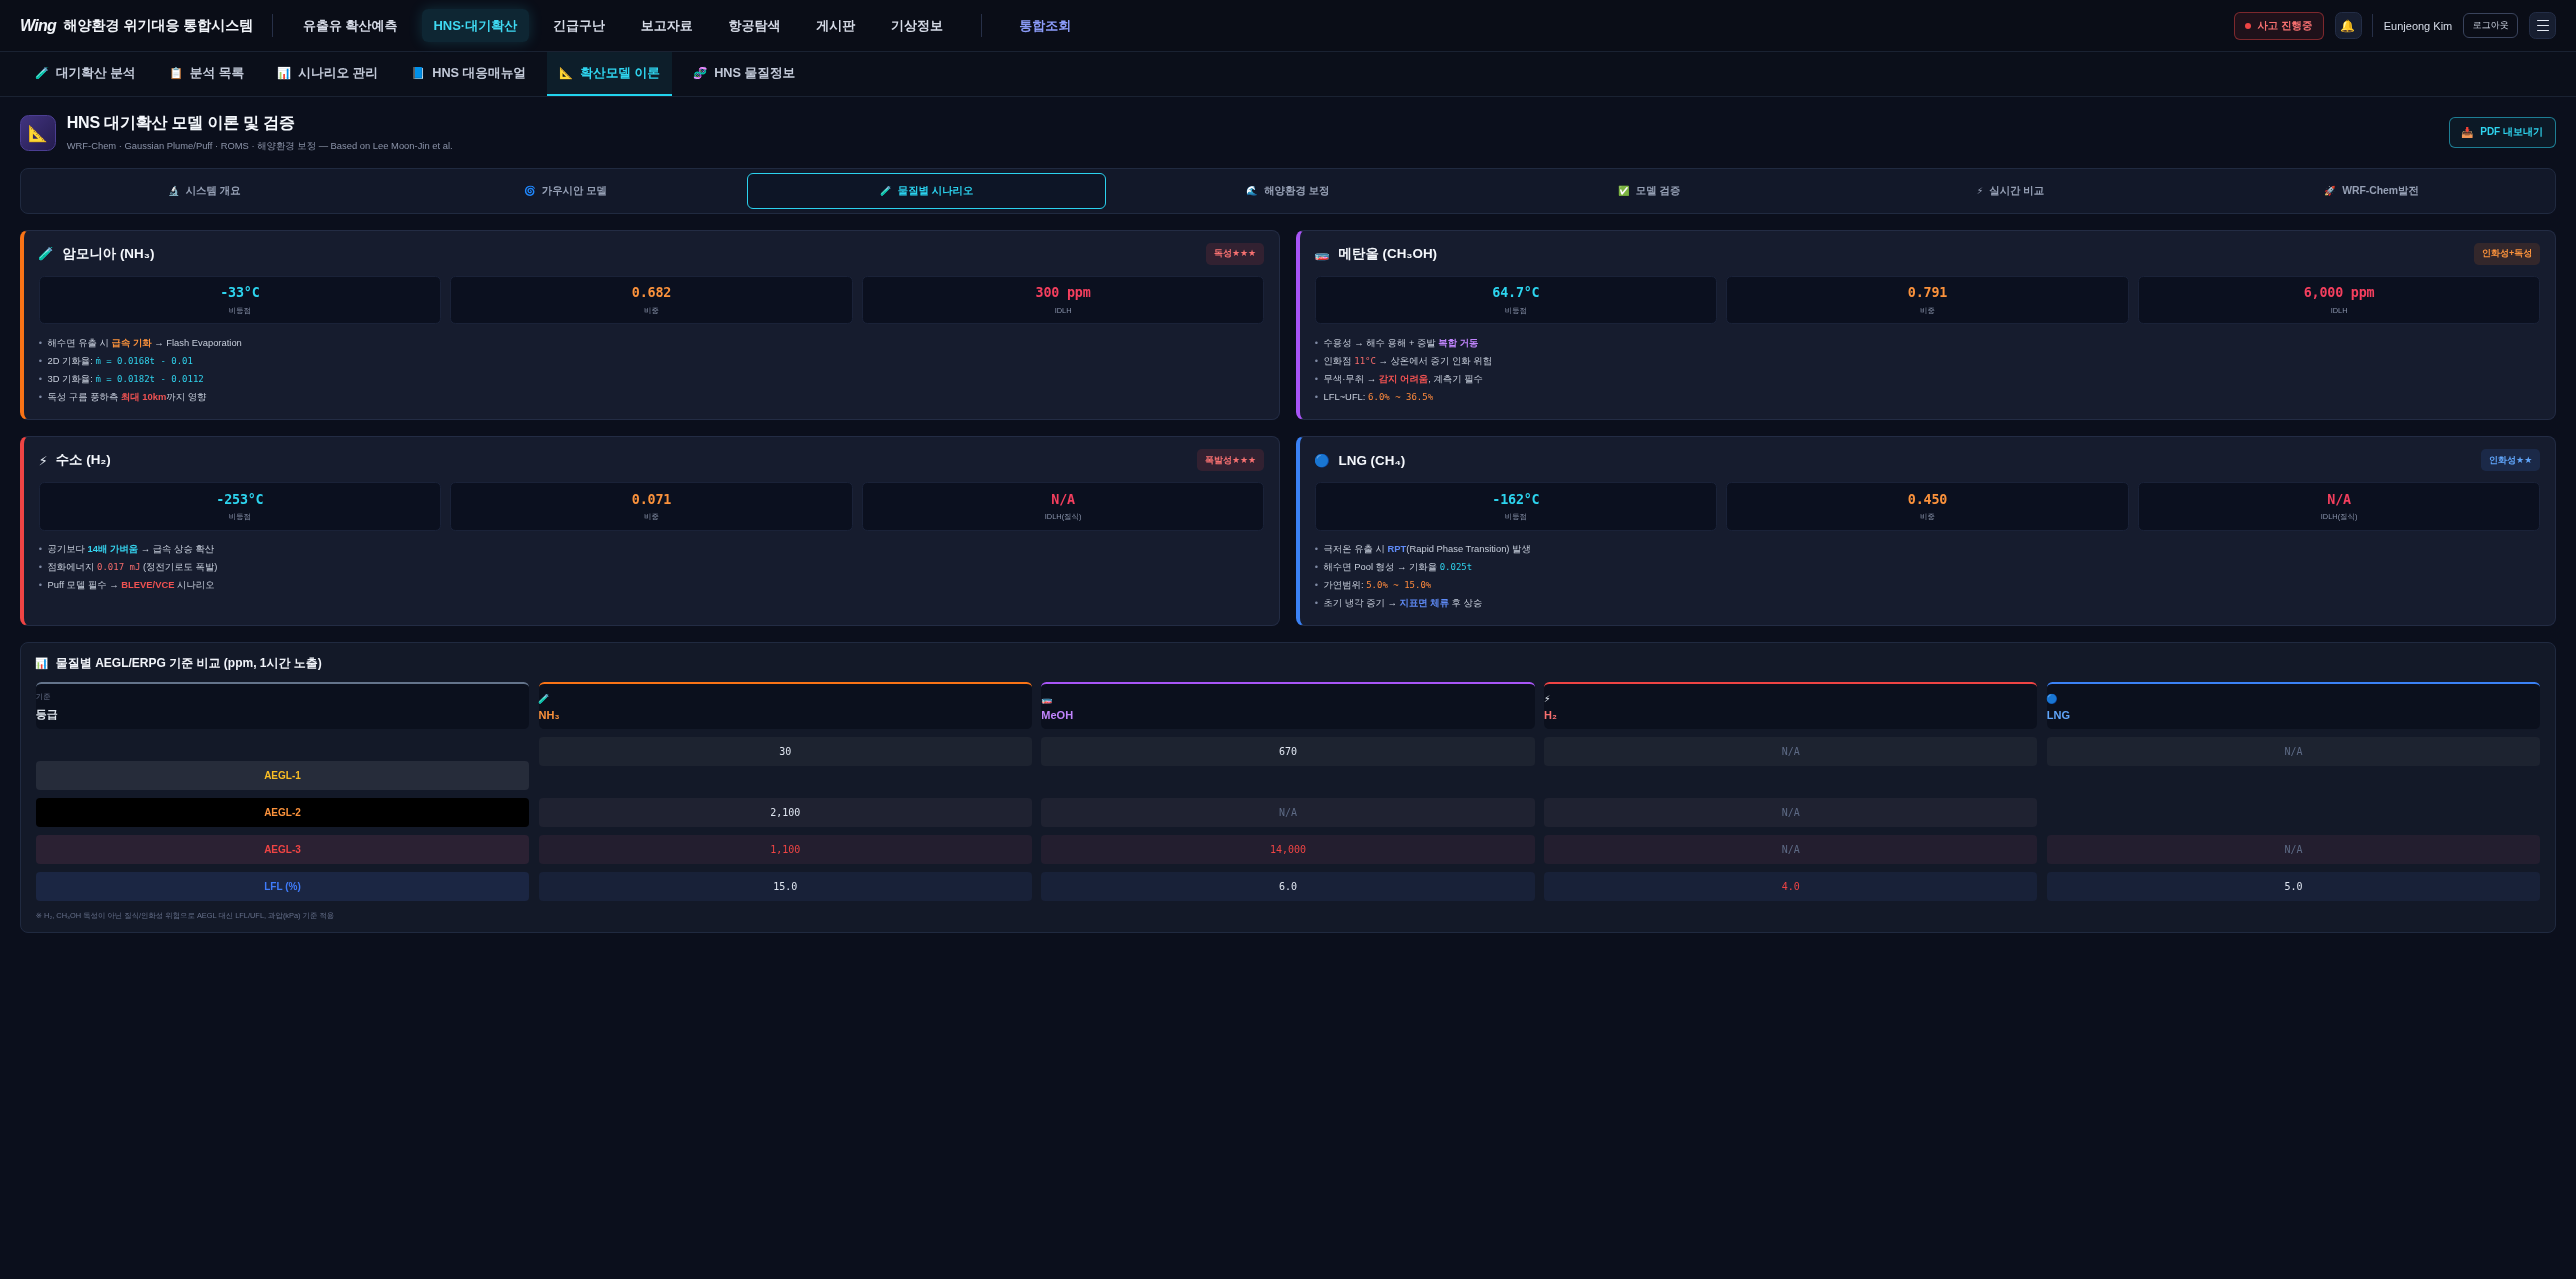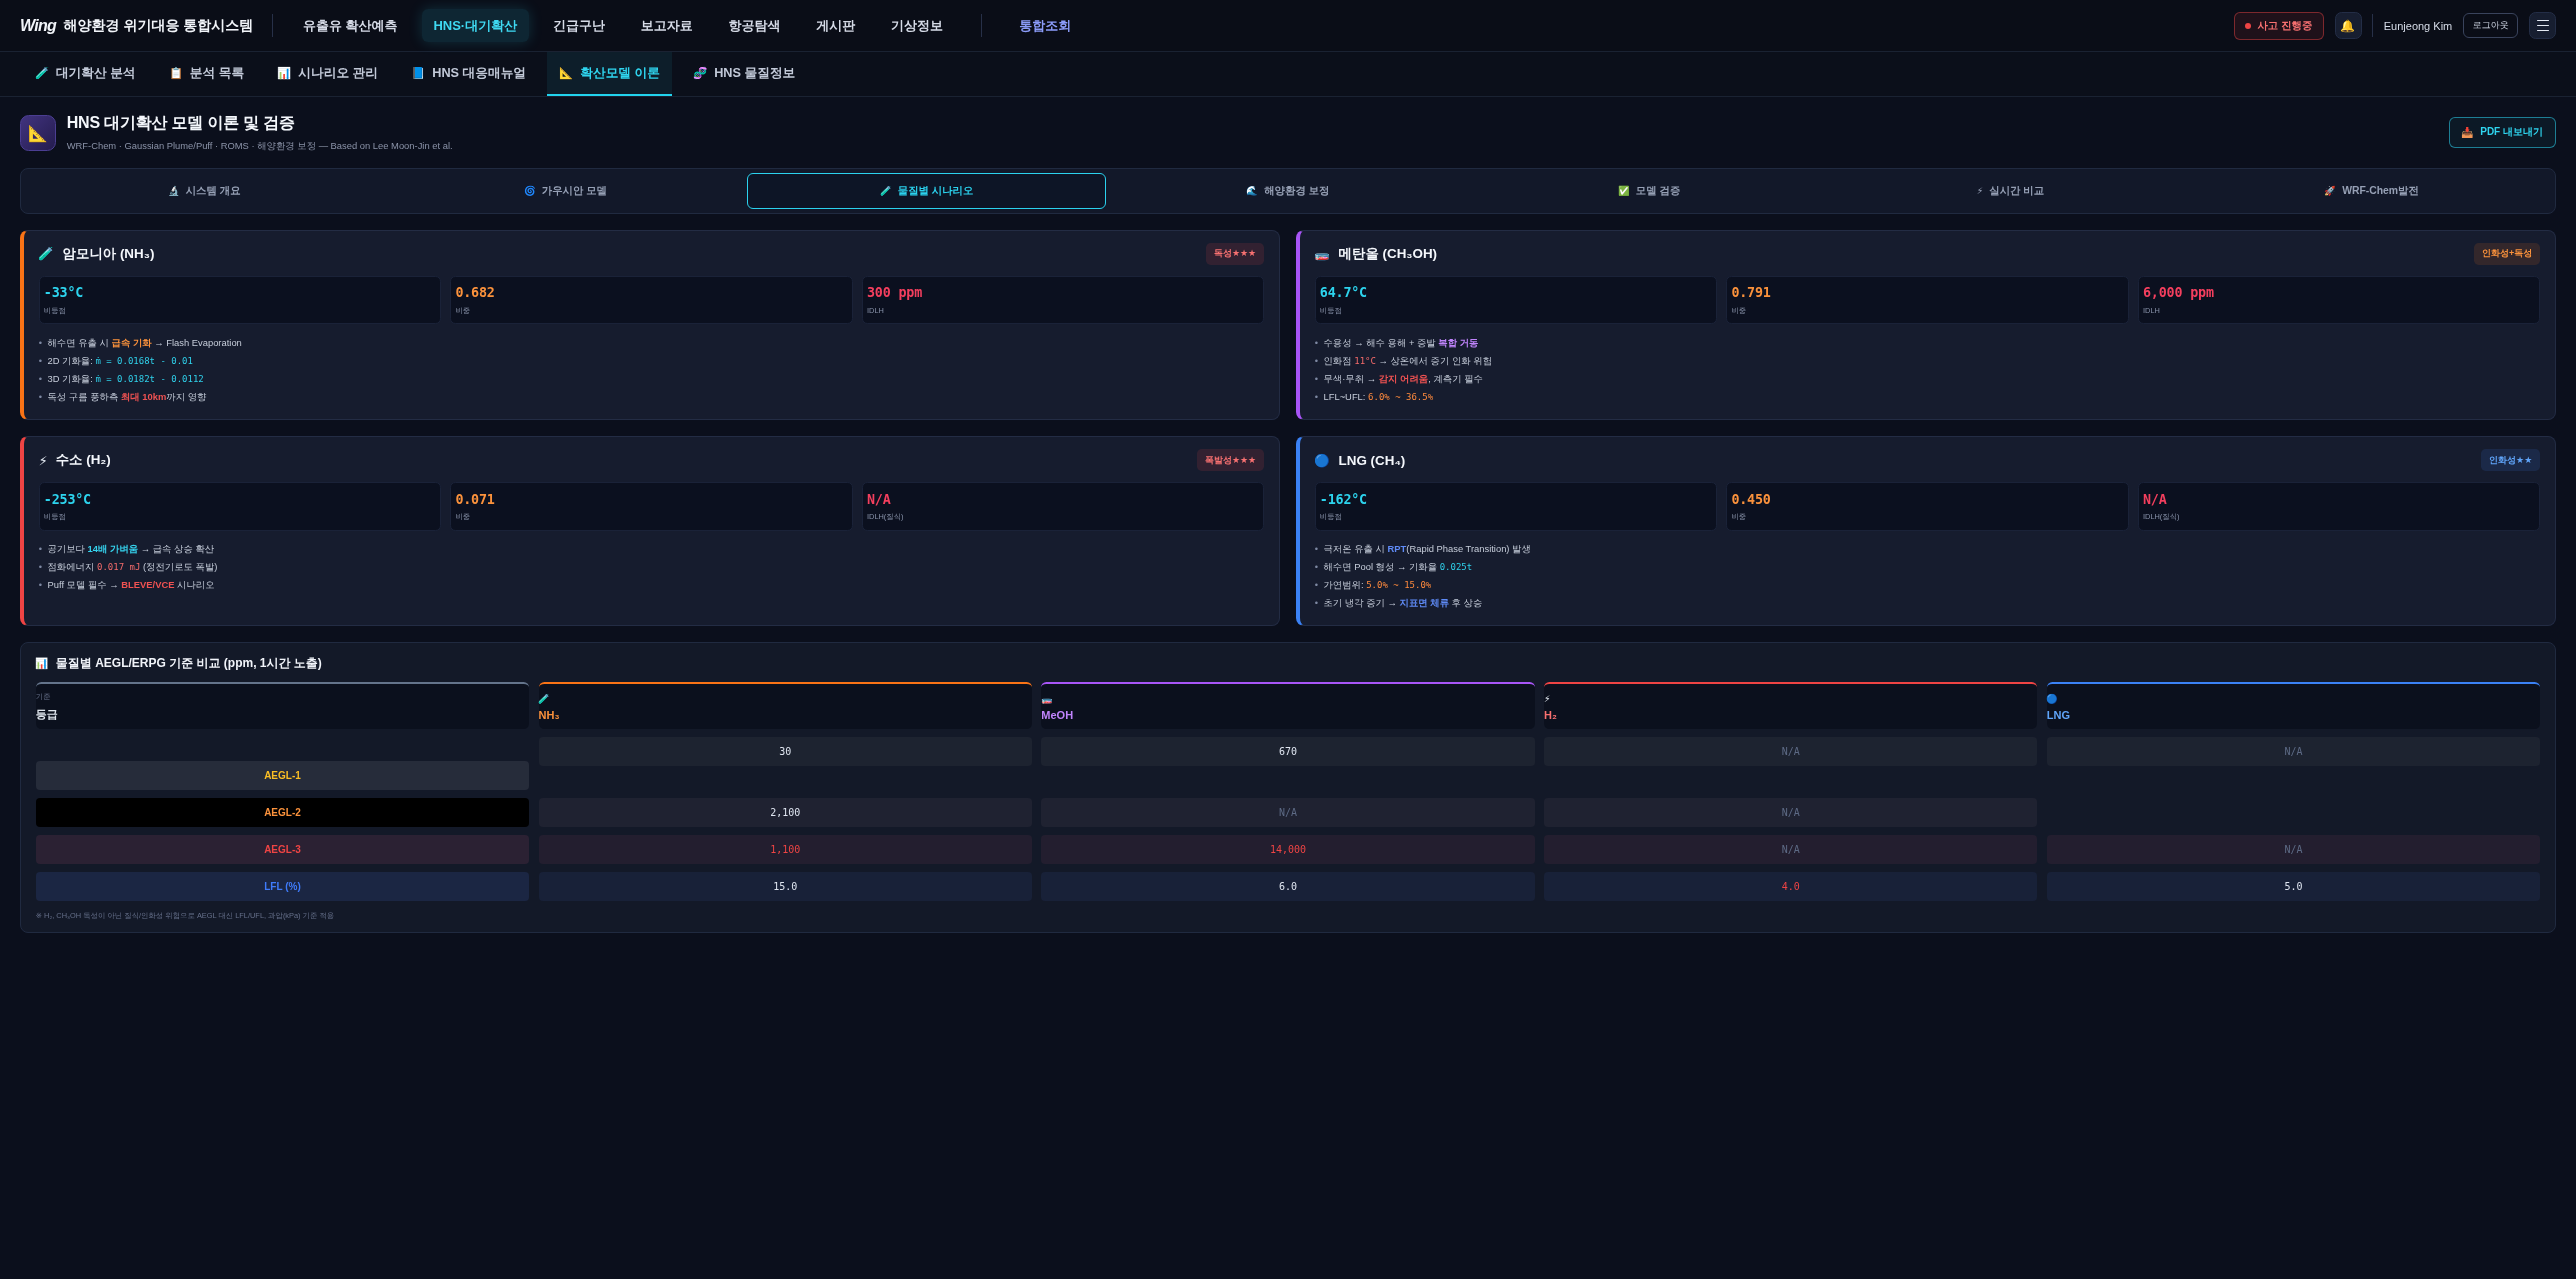--- a/index.html
+++ b/index.html
@@ -50,21 +50,21 @@
 
   
   .cards{margin:16px 20px 0;display:grid;grid-template-columns:1fr 1fr;gap:16px}
   .card{background:#161c2e;border:0.7px solid #232c44;border-left:4px solid #888;border-radius:8px;padding:12px 14.8px 13.4px}
   .card-head{display:flex;align-items:center;justify-content:space-between}
   .card-title{display:flex;align-items:center;gap:8px}
   .card-icon{font-size:12.7px}
   .card-name{font-size:13.4px;font-weight:800;color:#f4f7fc}
   .badge{font-size:9px;font-weight:800;padding:4.7px 8px;border-radius:4.7px;white-space:nowrap}
   .stats{display:grid;grid-template-columns:1fr 1fr 1fr;gap:9.4px;margin-top:10.7px}
-  .stat{background:#0b101f;border:0.7px solid #1a2238;border-radius:5.4px;padding:8.7px 4px 7.4px;}
+  .stat{background:#0b101f;border:0.7px solid #1a2238;border-radius:5.4px;padding:8.7px 4px 7.4px;text-align:center}
   .stat-value{font-family:"DejaVu Sans Mono",monospace;font-size:13.4px;font-weight:bold;letter-spacing:-0.2px}
   .stat-label{margin-top:5.4px;font-size:7.4px;color:#8a94ab}
   .bullets{list-style:none;margin-top:9.4px}
   .bullets li{font-size:9.4px;color:#c6cdda;line-height:18px}
   .bullets .dot{color:#7e89a3;margin-right:5.4px}
   .hl-orange{color:#fb923c;font-weight:800}
   .hl-red{color:#f05252;font-weight:800}
   .hl-purple{color:#c084fc;font-weight:800}
   .hl-cyan{color:#36d3ee;font-weight:800}
   .hl-blue{color:#5f8bf7;font-weight:800}

